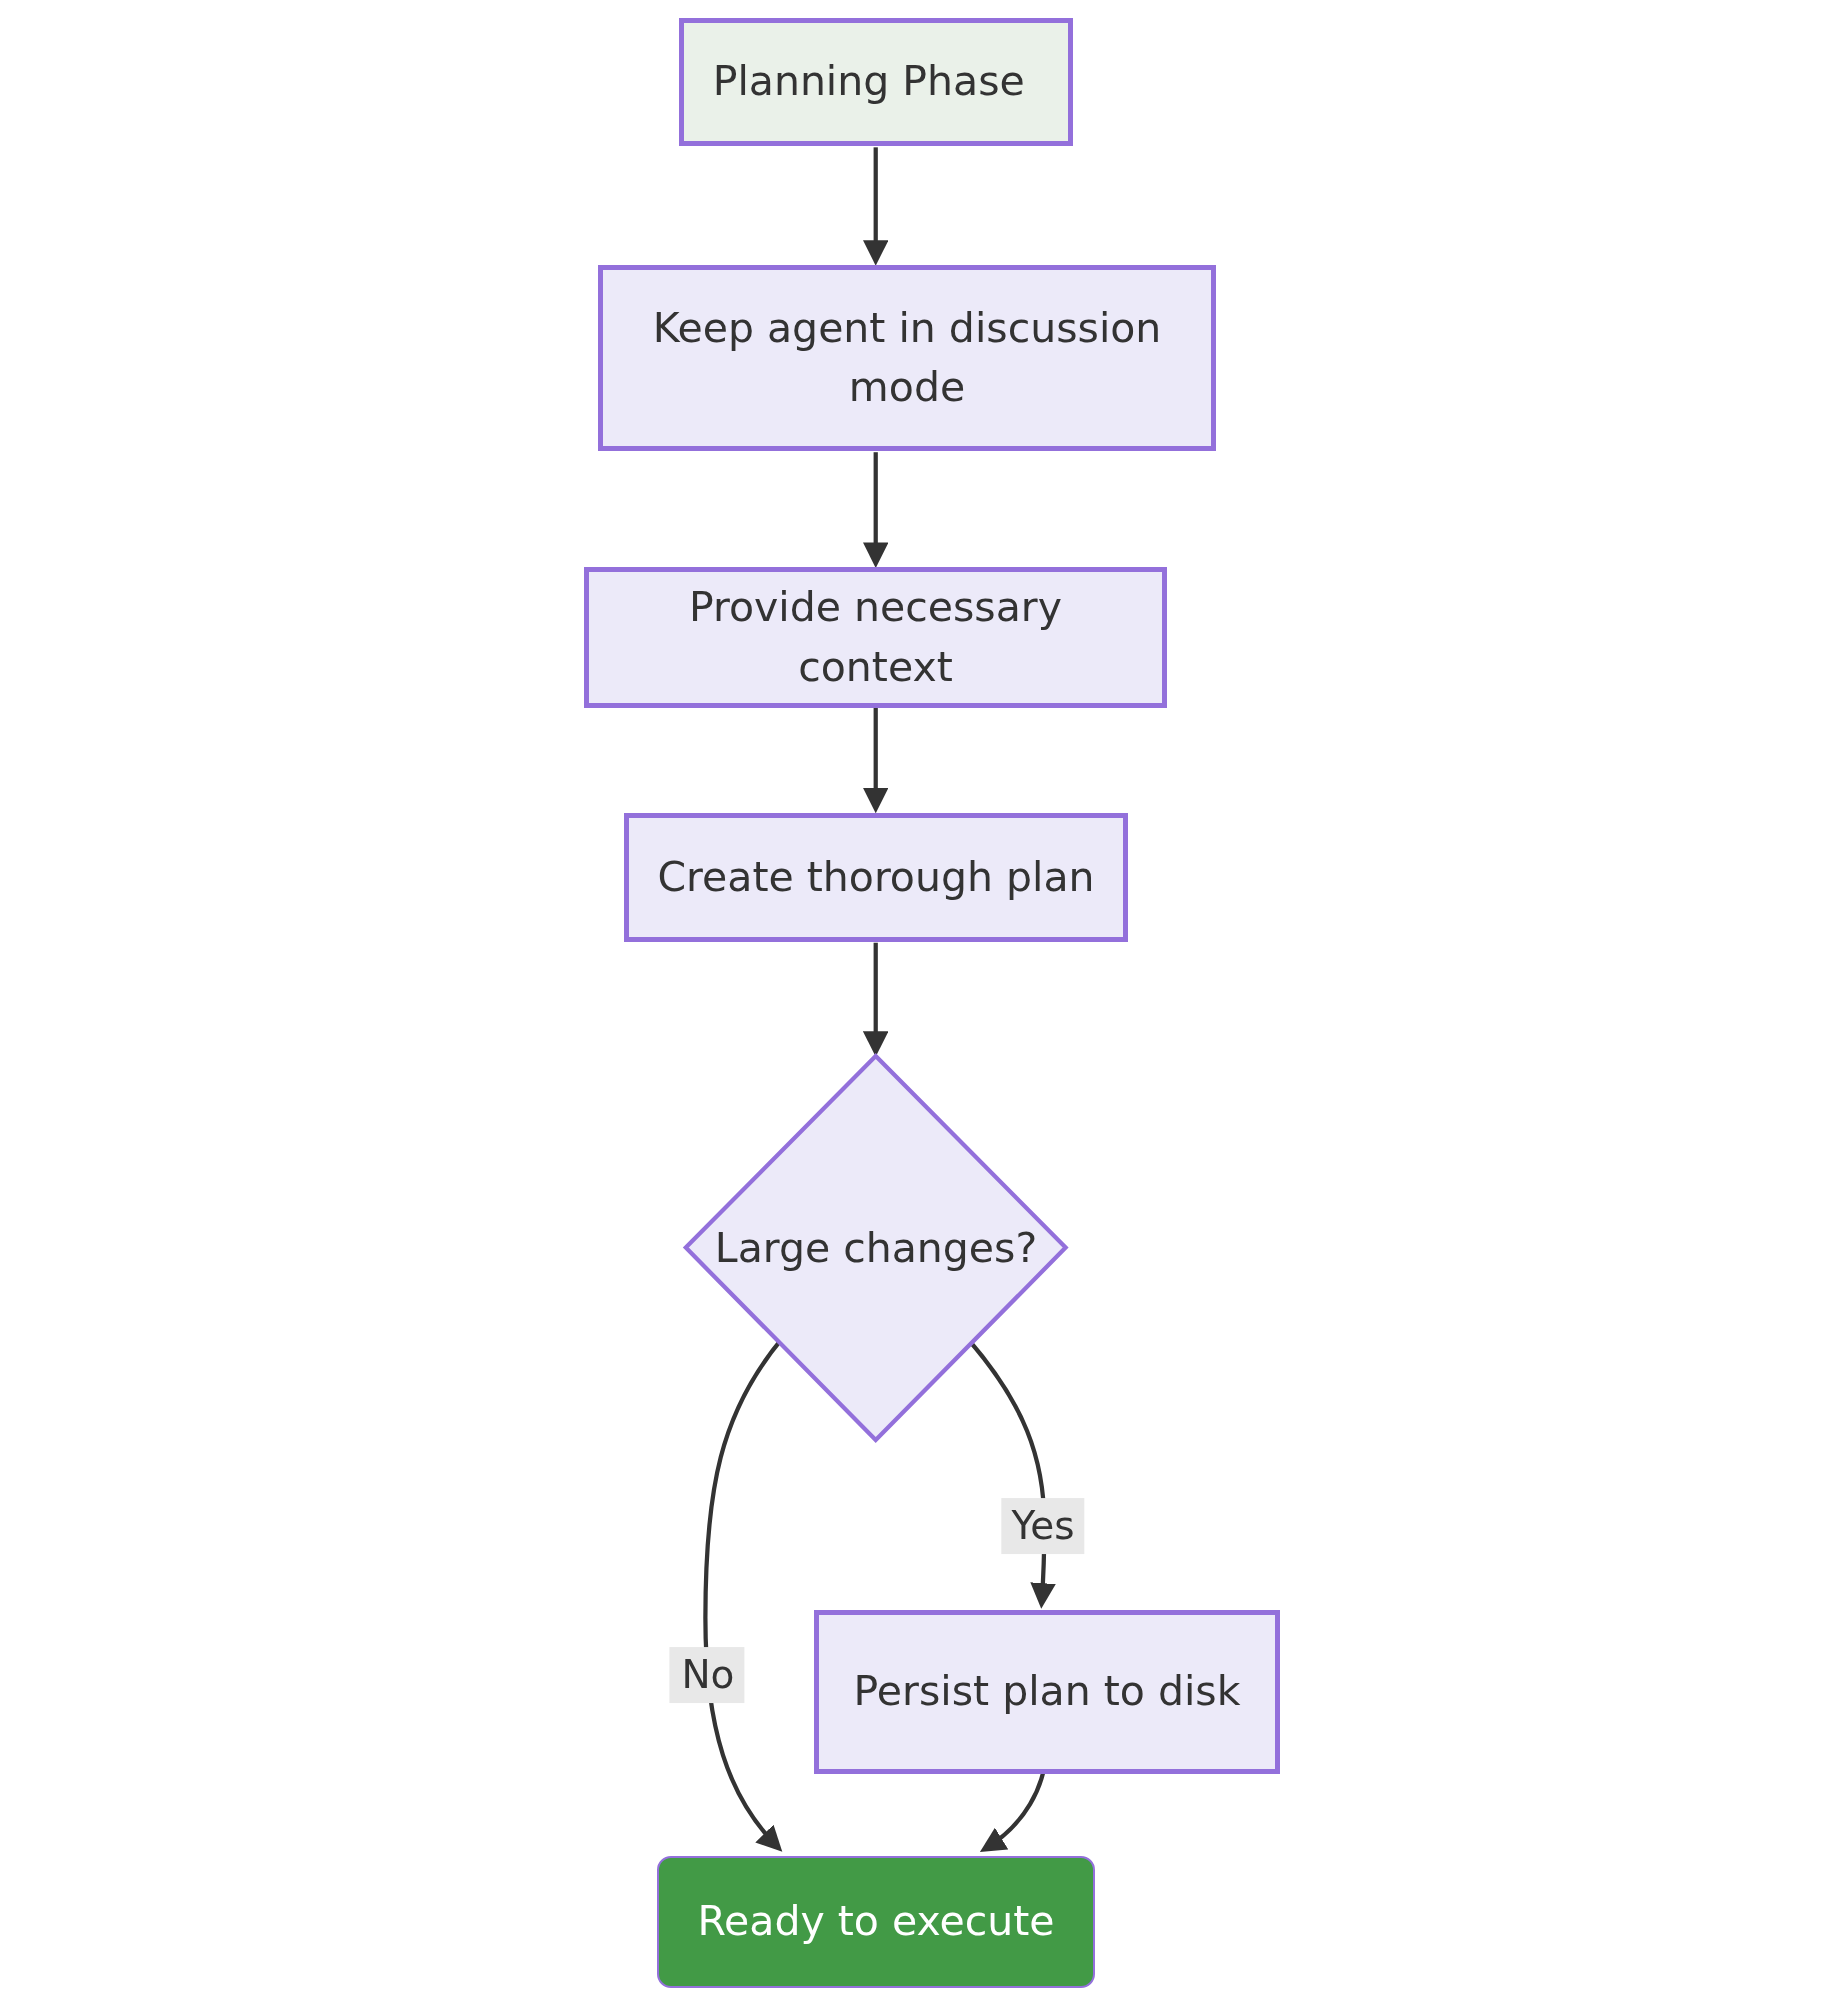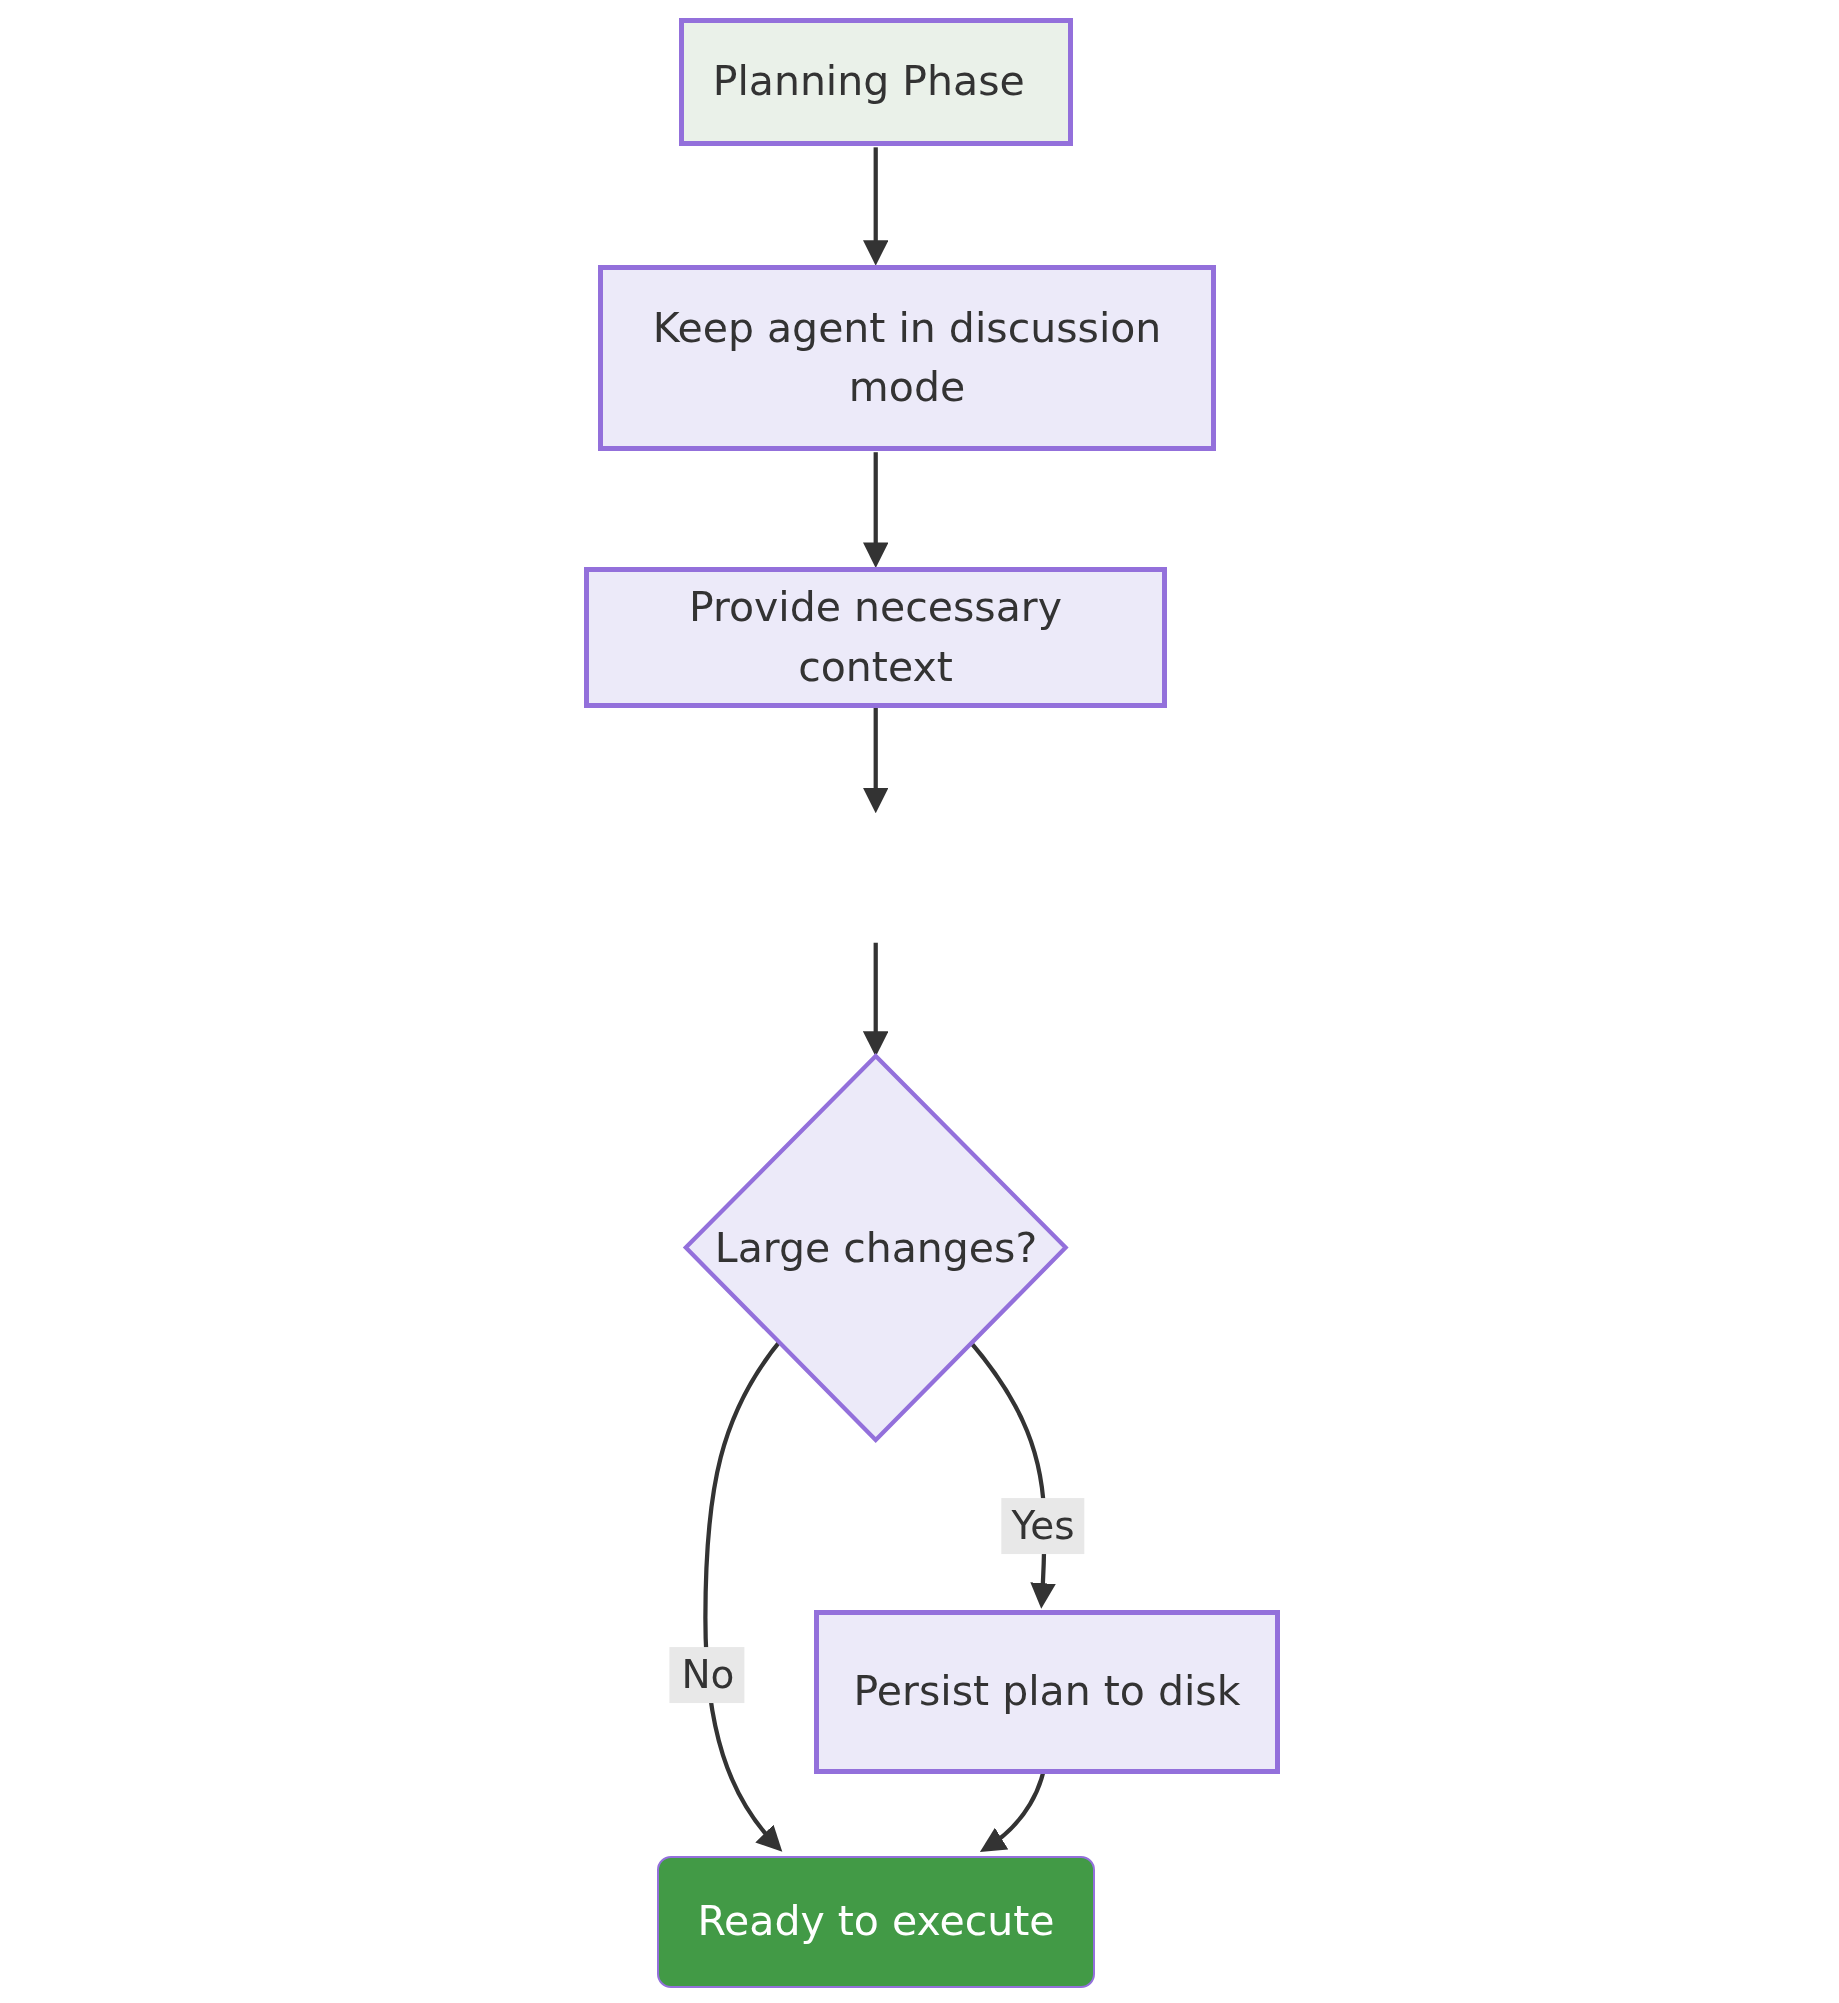--- a/index.html
+++ b/index.html
@@ -103,20 +103,23 @@
   </div>
 
   <div class="node" style="left:567px; top:265px; width:618px; height:186px;margin-left:31px;">
     <span>Keep agent in discussion mode</span>
   </div>
 
   <div class="node" style="left:584px; top:567px; width:583px; height:141px;">
     <span>Provide necessary context</span>
   </div>
 
+  <div class="node" style="left:624px; top:813px; width:504px; height:129px;">
+    <span>Create thorough plan</span>
+  </div>
 
   <div class="diamond-label" style="left:686px; top:1056px; width:380px; height:384px;">
     <span>Large changes?</span>
   </div>
 
   <div class="node" style="left:814px; top:1610px; width:466px; height:164px;">
     <span>Persist plan to disk</span>
   </div>
 
   <div class="node node--success" style="left:657px; top:1856px; width:438px; height:132px;border-radius:14px;">

